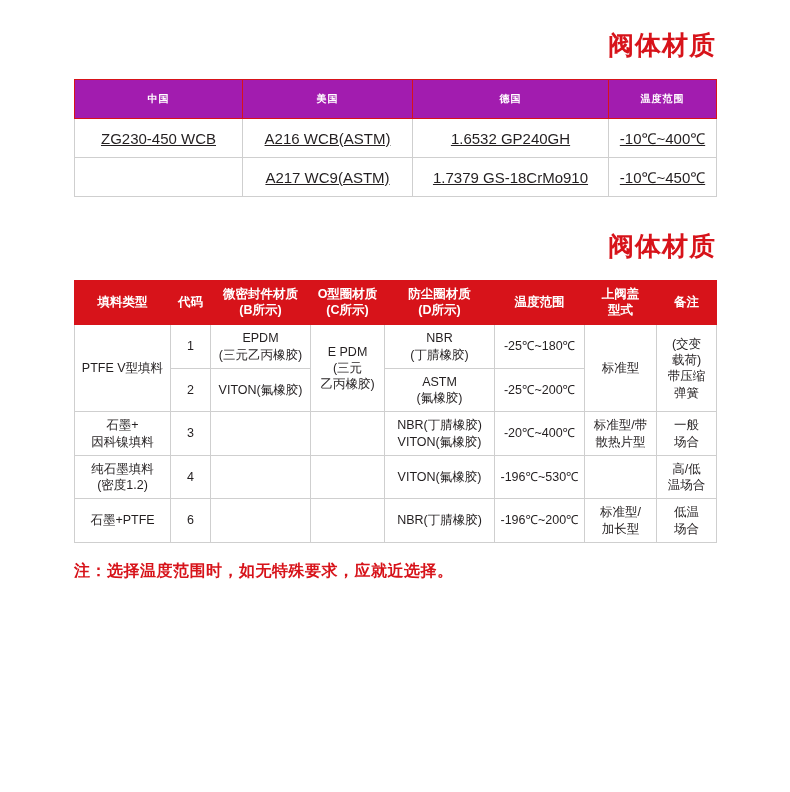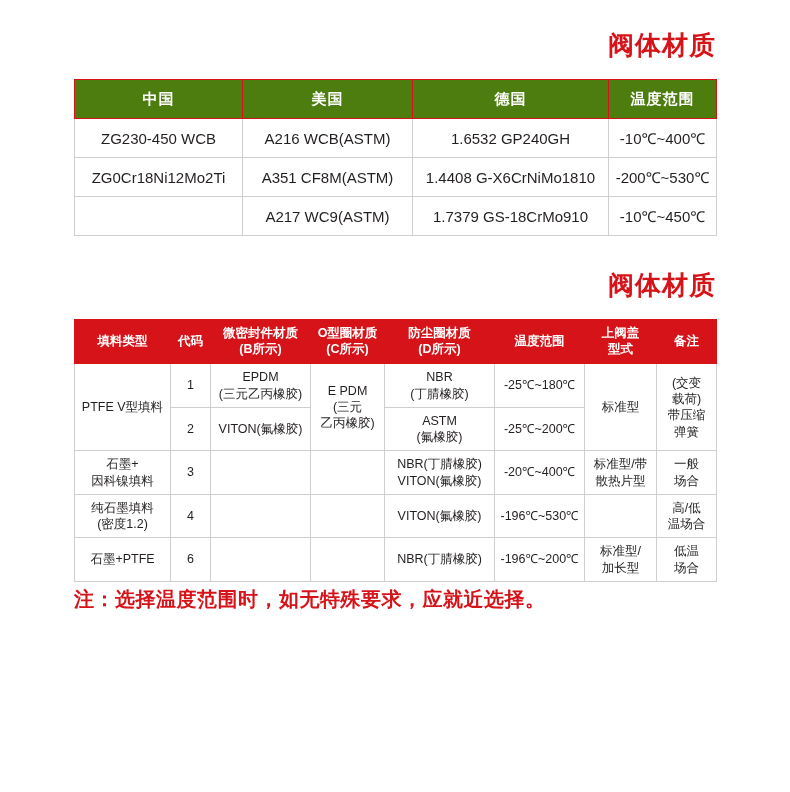--- a/index.html
+++ b/index.html
@@ -34,36 +34,37 @@
 
   table {
     border-collapse: collapse;
     width: 642px;
     table-layout: fixed;
   }
   .tbl1 { margin-top: 16px; }
   .tbl2 { margin-top: 16px; }
 
   .tbl1 th {
-    background: #4d7c0f;
+    background: #a21caf;
     color: #ffffff;
-    font-size: 15px;
+    font-size: 10px;
     font-weight: bold;
     height: 36px;
     border: 1px solid #d7131a;
     text-align: center;
     letter-spacing: 1px;
   }
   .tbl1 td {
     border: 1px solid #cfcfcf;
     height: 38px;
     font-size: 15px;
     text-align: center;
     color: #231f20;
     padding: 0 4px;
+    text-decoration: underline;
   }
 
   .tbl2 th {
     background: #d7131a;
     color: #ffffff;
     font-size: 12.5px;
     font-weight: bold;
     border: 1px solid #d7131a;
     text-align: center;
     line-height: 1.25;
@@ -75,23 +76,23 @@
     font-size: 12.5px;
     text-align: center;
     color: #231f20;
     line-height: 1.3;
     padding: 5px 2px;
     vertical-align: middle;
   }
 
   .note {
     color: #d7131a;
-    font-size: 20px;
-    font-weight: bold;
-    margin-top: 4px;
+    font-size: 16px;
+    font-weight: bold;
+    margin-top: 18px;
     letter-spacing: 0.5px;
   }
   .cellwrap { white-space: pre-line; }
 </style>
 </head>
 <body>
 
 <div class="page">
 
   <h2 class="section-title sec1-title">阀体材质</h2>
@@ -110,26 +111,20 @@
         <th>德国</th>
         <th>温度范围</th>
       </tr>
     </thead>
     <tbody>
       <tr>
         <td>ZG230-450  WCB</td>
         <td>A216   WCB(ASTM)</td>
         <td>1.6532   GP240GH</td>
         <td>-10℃~400℃</td>
-      </tr>
-      <tr>
-        <td>ZG0Cr18Ni12Mo2Ti</td>
-        <td>A351   CF8M(ASTM)</td>
-        <td>1.4408 G-X6CrNiMo1810</td>
-        <td>-200℃~530℃</td>
       </tr>
       <tr>
         <td></td>
         <td>A217   WC9(ASTM)</td>
         <td>1.7379 GS-18CrMo910</td>
         <td>-10℃~450℃</td>
       </tr>
     </tbody>
   </table>
 

